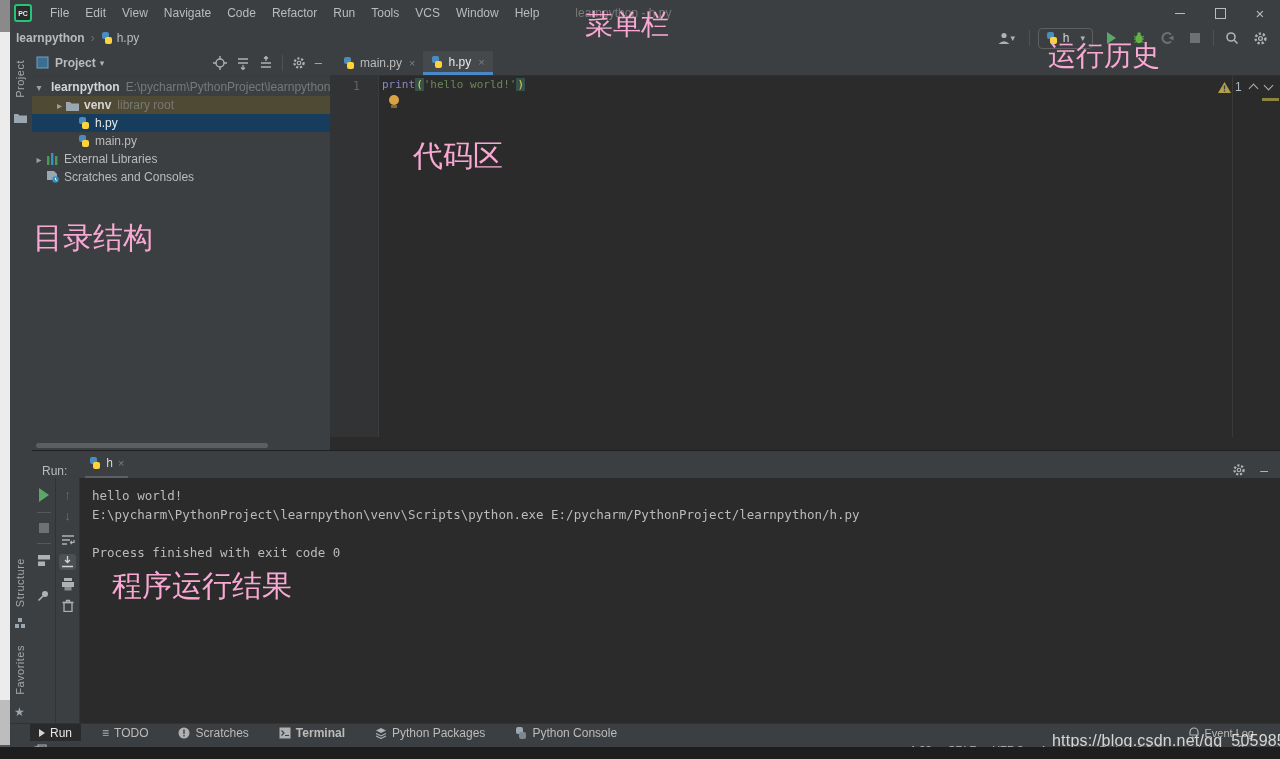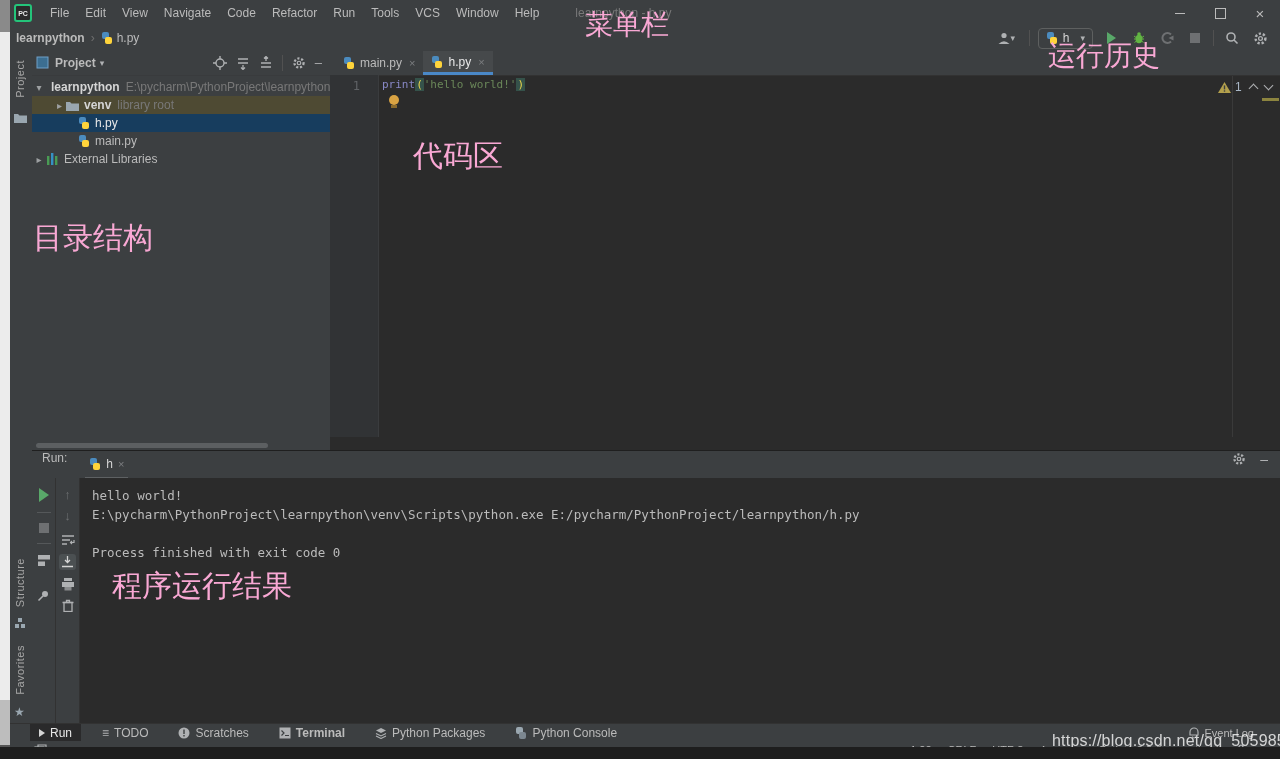--- a/index.html
+++ b/index.html
@@ -60,21 +60,21 @@
   .bulb{left:389px;top:95px;width:10px;height:10px;background:#D9A343;border-radius:50%;}
   .bulb:after{content:"";position:absolute;left:2px;top:10px;width:6px;height:3px;background:#8a6a2c;}
   .margin-guide{left:1232px;top:76px;width:1px;height:361px;background:#3A3A3A;}
   .inspect{left:1218px;top:80px;display:flex;align-items:center;gap:8px;}
   .chev{width:6px;height:6px;border-left:1.5px solid #AFB1B3;border-bottom:1.5px solid #AFB1B3;display:inline-block;}
   .chev.up{transform:rotate(135deg);margin-top:3px;}
   .chev.down{transform:rotate(-45deg);margin-bottom:3px;}
   .stripe-mark{left:1262px;top:98px;width:17px;height:3px;background:#8C843F;}
   
   .runpanel{left:32px;top:450px;width:1248px;height:273px;background:#2B2B2B;border-top:1px solid #1f1f1f;}
-  .run-head{height:27px;background:#3C3F41;border-bottom:5px solid #e5e5e5;display:flex;align-items:flex-start;}
+  .run-head{height:27px;background:#3C3F41;border-bottom:5px solid #e5e5e5;display:flex;align-items:flex-end;}
   .run-label{margin-left:10px;color:#BBBBBB;}
   .run-tab{display:flex;align-items:center;gap:5px;margin-left:18px;height:26px;border-bottom:2px solid #5E6163;padding:0 4px;color:#D5D5D5;}
   .run-head-right{margin-left:auto;display:flex;gap:14px;margin-right:12px;align-items:center;}
   .run-cols{position:absolute;left:0;top:27px;bottom:0;display:flex;}
   .rcol{width:23px;background:#3C3F41;display:flex;flex-direction:column;align-items:center;padding-top:10px;gap:8px;border-right:1px solid #323232;}
   .rdivider{width:14px;height:1px;background:#55585a;margin:2px 0;}
   .arrow-g{color:#6e7072;font-size:13px;line-height:13px;}
   .sel-icon{background:#4B5052;border-radius:3px;padding:2px;}
   .console{position:absolute;left:48px;top:27px;right:0;bottom:0;background:#2B2B2B;padding:8px 0 0 12px;}
   .cline{font-size:12.5px;line-height:19px;color:#BBBBBB;white-space:pre;}
@@ -268,20 +268,29 @@
       </div>
       <div class="trow">
         <span class="tw">▸</span>
         <svg width="13" height="12" viewBox="0 0 13 12">
             <rect x="1" y="3" width="2.4" height="9" fill="#499C54"></rect>
             <rect x="5" y="0" width="2.4" height="12" fill="#3592C4"></rect>
             <rect x="9" y="3" width="2.4" height="9" fill="#499C54"></rect>
           </svg>
         <span class="tname">External Libraries</span>
       </div>
+      <div class="trow">
+        <span class="tw"></span>
+        <svg width="13" height="12" viewBox="0 0 13 12">
+            <path d="M1 0h7l3 3v6H1Z" fill="#9AA7B0"></path>
+            <circle cx="9.5" cy="8.5" r="3.2" fill="#3592C4"></circle>
+            <path d="M9.5 6.8v1.9l1.3.8" stroke="#fff" stroke-width="1" fill="none"></path>
+          </svg>
+        <span class="tname">Scratches and Consoles</span>
+      </div>
     </div>
   </div>
   <div class="abs ann cjk" style="left:33px;top:218px;font-size:30px;">目录结构</div>
   <div class="abs hscroll"></div>
 
   <div class="abs editor-bg"></div>
   <div class="abs tabsbar">
     <div class="etab" style="margin-left:5px;">
       <svg width="12" height="12" viewBox="0 0 12 12">
           <rect x="1" y="0" width="7" height="7" rx="2" fill="#4B8BBE"></rect>

